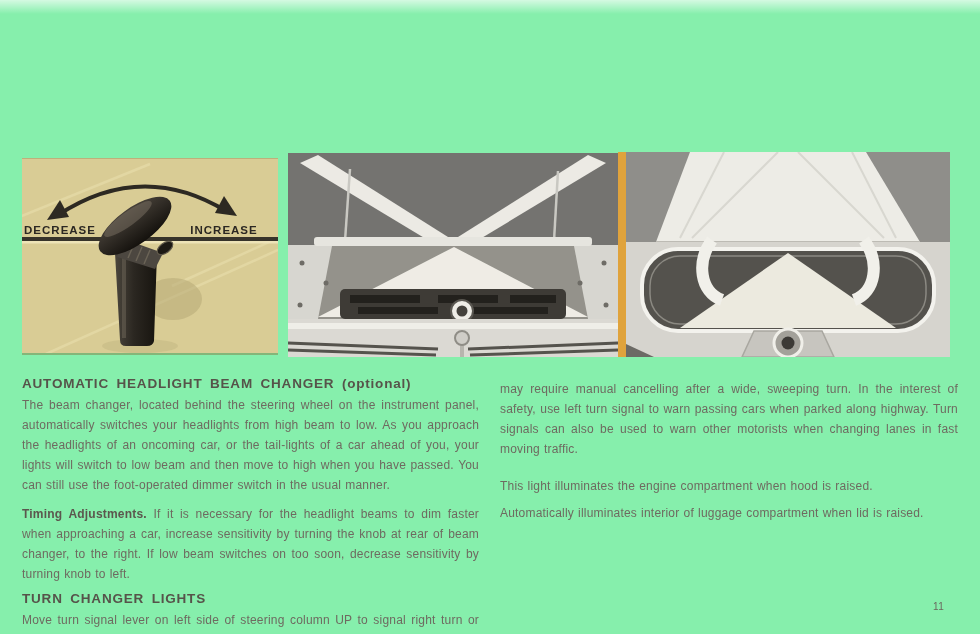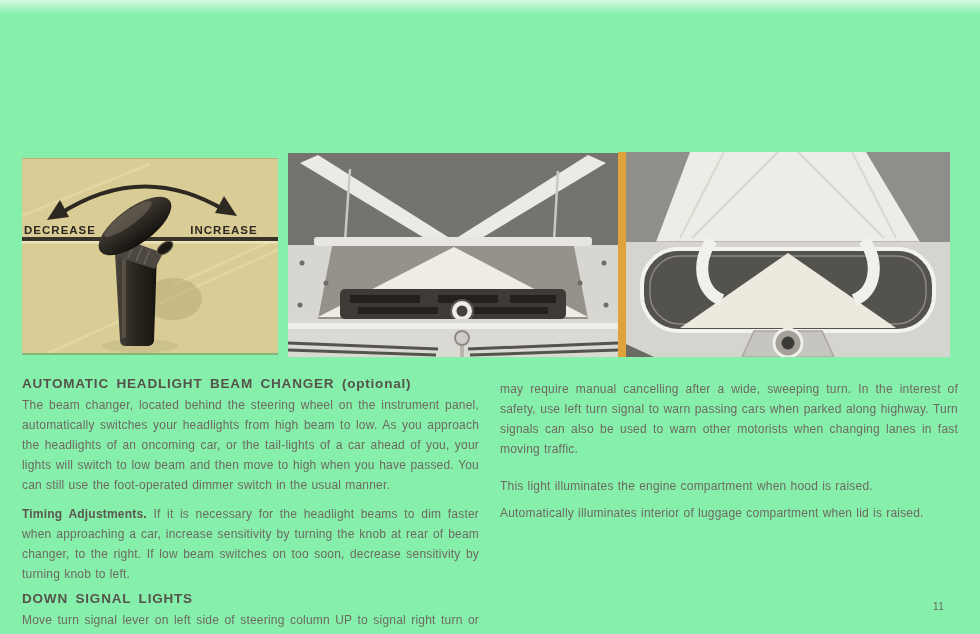--- a/index.html
+++ b/index.html
@@ -183,21 +183,21 @@
         <circle cx="162" cy="191" r="6.5" fill="#3c3a36"></circle>
       </g>
       <polygon points="0,192 28,205 0,205" fill="#6c6a65"></polygon>
     </svg>
   </div>
 
   <div class="col" id="col-left">
     <h2 class="h">AUTOMATIC HEADLIGHT BEAM CHANGER (optional)</h2>
     <p class="b">The beam changer, located behind the steering wheel on the instrument panel, automatically switches your headlights from high beam to low. As you approach the headlights of an oncoming car, or the tail-lights of a car ahead of you, your lights will switch to low beam and then move to high when you have passed. You can still use the foot-operated dimmer switch in the usual manner.</p>
     <p class="b gap-sm"><strong>Timing Adjustments.</strong> <span>If it is necessary for the headlight beams to dim faster when approaching a car, increase sensitivity by turning the knob at rear of beam changer, to the right. If low beam switches on too soon, decrease sensitivity by turning knob to left.</span></p>
-    <h2 class="h mt">DOWN SIGNAL LIGHTS</h2>
+    <h2 class="h mt">TURN CHANGER LIGHTS</h2>
     <p class="b">Move turn signal lever on left side of steering column UP to signal right turn or DOWN to signal left turn. With the lever in either position, parking lights and taillights flash to warn other drivers the direction you are about to turn. Lever automatically cancels signal after turn, but</p>
   </div>
 
   <div class="col" id="col-right">
     <p class="b gap-lg">may require manual cancelling after a wide, sweeping turn. In the interest of safety, use left turn signal to warn passing cars when parked along highway. Turn signals can also be used to warn other motorists when changing lanes in fast moving traffic.</p>
     <p class="b gap-sm">This light illuminates the engine compartment when hood is raised.</p>
     <p class="b">Automatically illuminates interior of luggage compartment when lid is raised.</p>
   </div>
 
   <div id="page-number">11</div>

